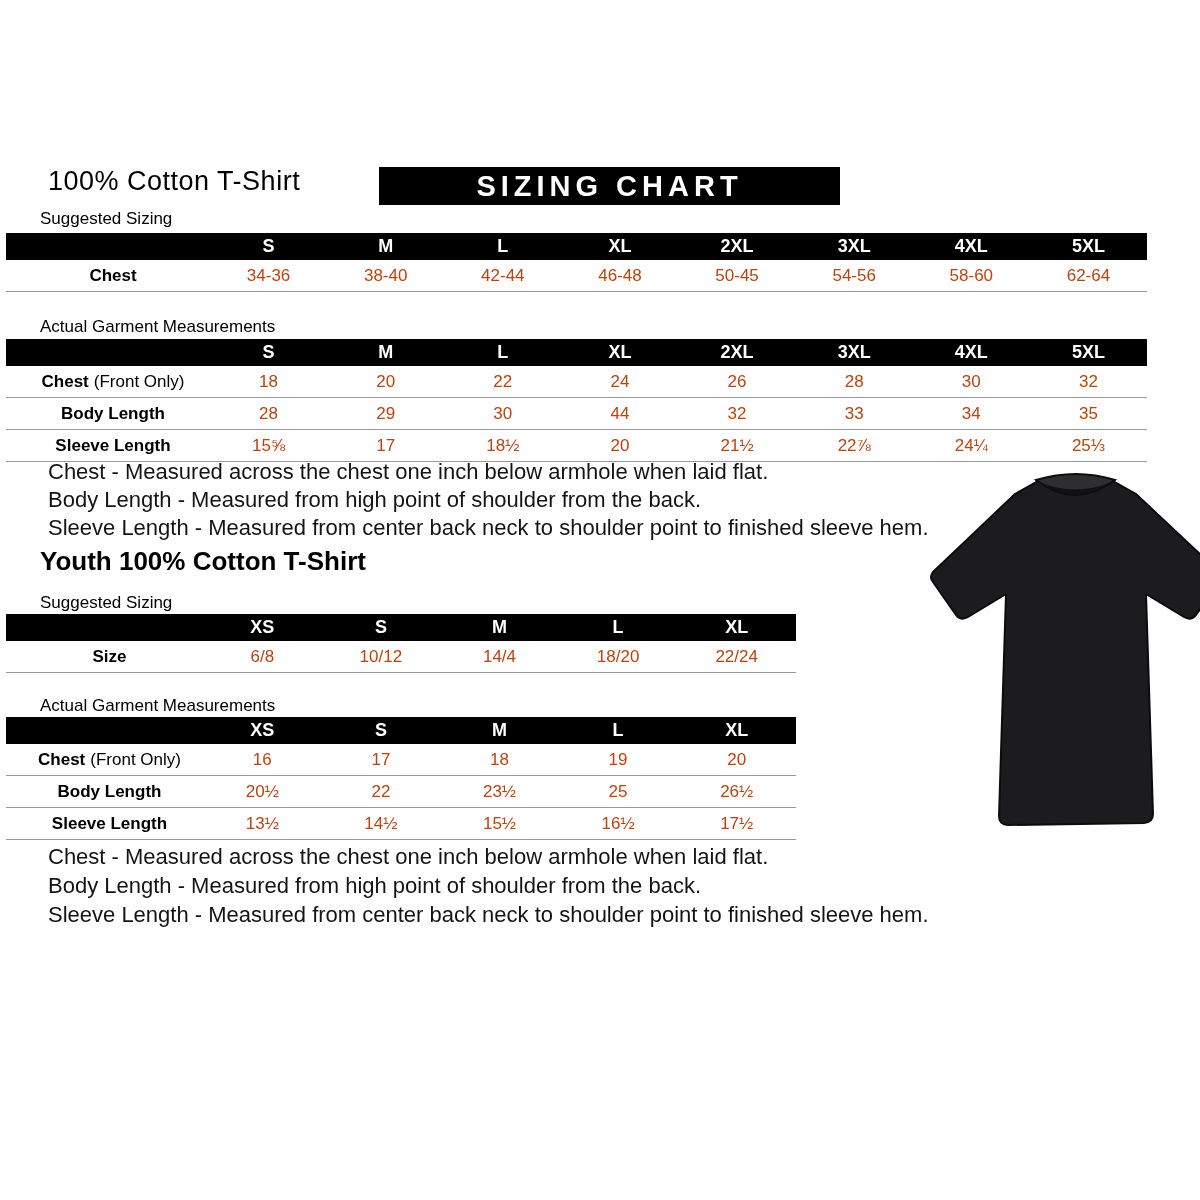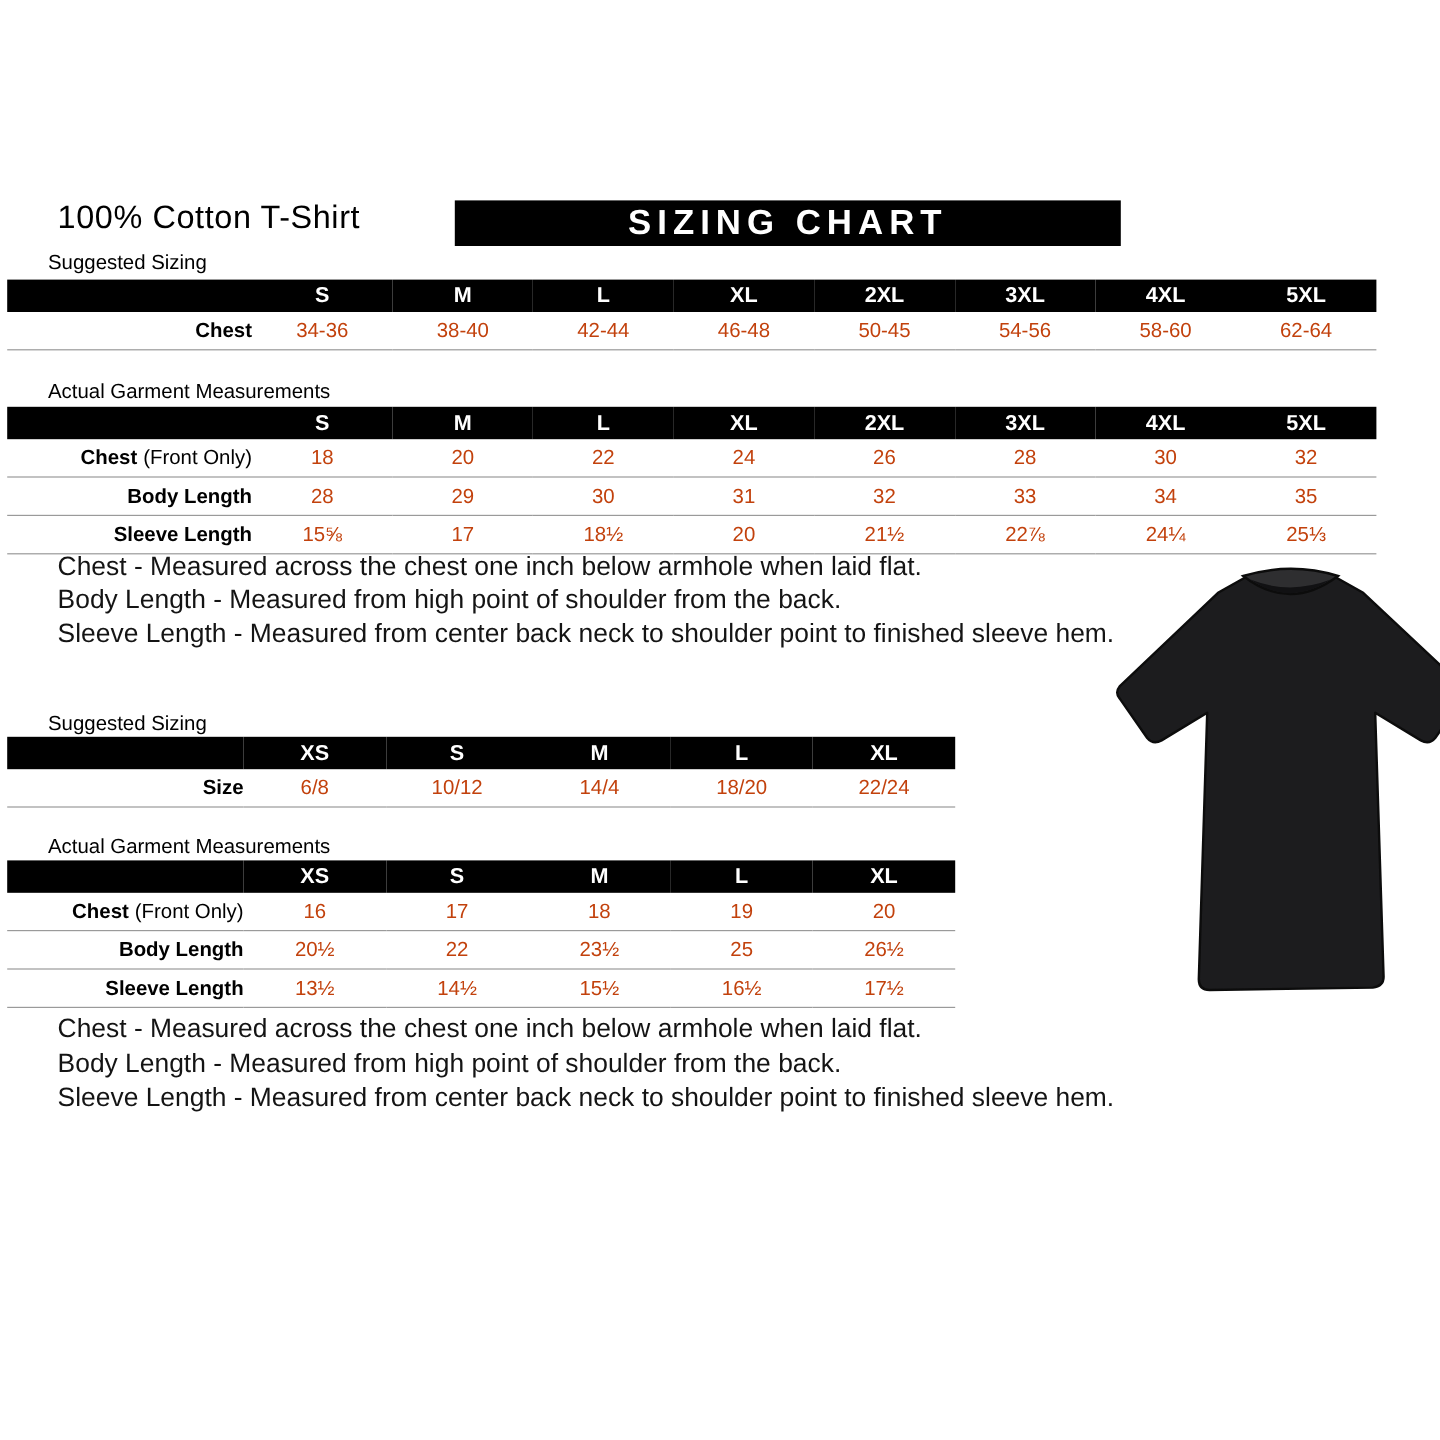--- a/index.html
+++ b/index.html
@@ -10,21 +10,21 @@
     font-family:"Liberation Sans","DejaVu Sans",sans-serif;
     color:#000;
     overflow:hidden;
   }
   .abs{position:absolute;margin-left:34px;}
   .page-title{
     left:14px;top:166px;
     font-size:27px;font-weight:400;letter-spacing:0.5px;
   }
   .banner{
-    left:345px;top:167px;width:555px;height:38px;
+    left:345px;top:167px;width:461px;height:38px;
     background:#000;color:#fff;
     font-size:29px;font-weight:bold;letter-spacing:5px;
     text-align:center;line-height:38px;
   }
   .section-label{font-size:17px;color:#000;}
   .youth-title{
     left:6px;top:546px;
     font-size:26px;font-weight:bold;
   }
   table.sztable{
@@ -39,21 +39,21 @@
   col.lbl-y{width:197px;}
   table.sztable thead th{
     background:#000;color:#fff;
     font-weight:bold;font-size:18px;
     padding:3px 0;text-align:center;
   }
   table.sztable tbody td{
     text-align:center;padding:6px 0 5px 0;color:#c2410c;
   }
   table.sztable tbody th{
-    text-align:right;padding:6px 0 5px 10px;font-weight:bold;color:#000;
+    text-align:center;padding:6px 0 5px 10px;font-weight:bold;color:#000;
   }
   table.sztable tbody tr{border-bottom:1px solid #9a9a9a;}
   .lbl-note{font-weight:400;margin-left:5px;}
   .notes{font-size:22px;color:#141414;}
   .notes .note-line{display:block;}
   .notes-a .note-line{line-height:28px;}
   .notes-y .note-line{line-height:29px;}
   .tshirt-wrap{left:888px;top:466px;width:307px;height:372px;}
 </style>
 </head>
@@ -129,21 +129,21 @@
         <td>26</td>
         <td>28</td>
         <td>30</td>
         <td>32</td>
       </tr>
       <tr>
         <th>Body Length</th>
         <td>28</td>
         <td>29</td>
         <td>30</td>
-        <td>31</td>
+        <td>44</td>
         <td>32</td>
         <td>33</td>
         <td>34</td>
         <td>35</td>
       </tr>
       <tr>
         <th>Sleeve Length</th>
         <td>15⅝</td>
         <td>17</td>
         <td>18½</td>
@@ -155,20 +155,21 @@
       </tr>
     </tbody>
   </table>
 
   <div class="abs notes notes-a" style="left:14px;top:458px;">
     <span class="note-line">Chest - Measured across the chest one inch below armhole when laid flat.</span>
     <span class="note-line">Body Length - Measured from high point of shoulder from the back.</span>
     <span class="note-line">Sleeve Length - Measured from center back neck to shoulder point to finished sleeve hem.</span>
   </div>
 
+  <div class="abs youth-title">Youth 100% Cotton T-Shirt</div>
 
   <div class="abs section-label" style="left:6px;top:593px;">Suggested Sizing</div>
 
   <table class="sztable youth-w" style="left:6px;top:614px;">
     <colgroup>
         <col class="lbl-y">
         <col span="5">
       </colgroup>
     <thead>
       <tr>

